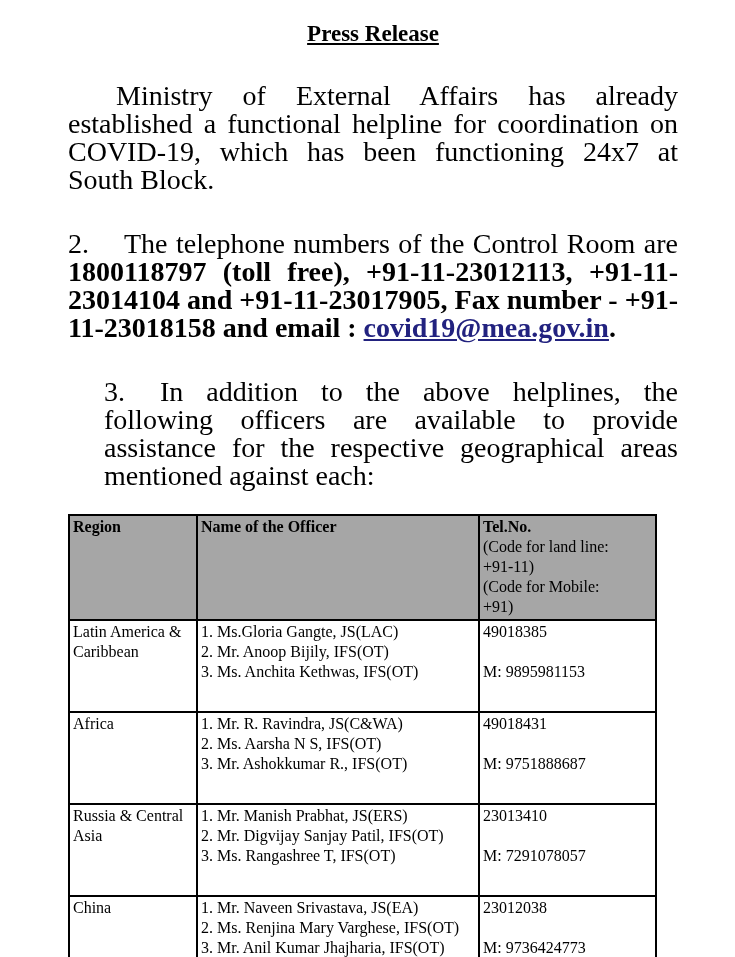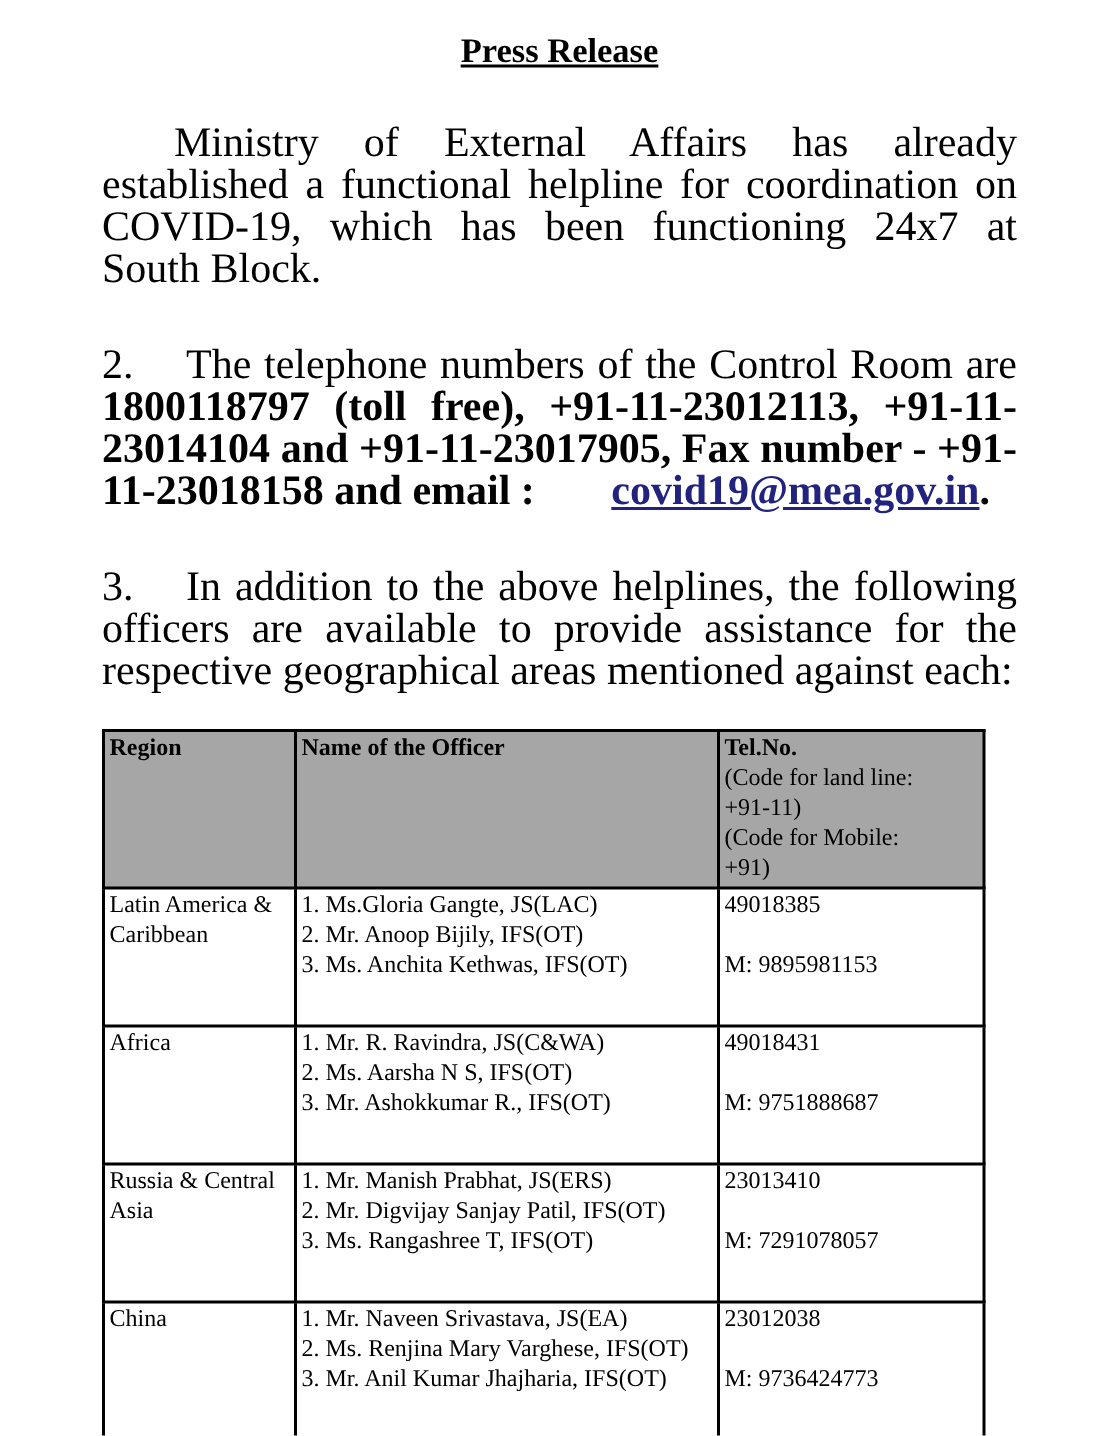--- a/index.html
+++ b/index.html
@@ -25,32 +25,31 @@
     text-decoration: underline;
     text-align: center;
   }
   .para {
     margin: 0 0 28px 0;
     font-size: 28px;
     line-height: 28px;
     text-align: justify;
   }
   .para.gap-lg { margin-bottom: 36px; }
-  .para.last { margin-bottom: 24px; }
+  .para.last { margin-bottom: 24px; margin-left: 36px; }
   .indent-first { text-indent: 48px; }
   .num {
     display: inline-block;
     width: 56px;
   }
   .bold { font-weight: bold; }
   a.email-link {
     font-weight: bold;
     text-decoration: underline;
     cursor: pointer;
-    margin-left: 44px;
   }
 
   table.officers {
     border-collapse: collapse;
     table-layout: fixed;
     width: 587px;
     font-size: 16px;
     line-height: 20px;
   }
   table.officers col.c-region  { width: 128px; }

